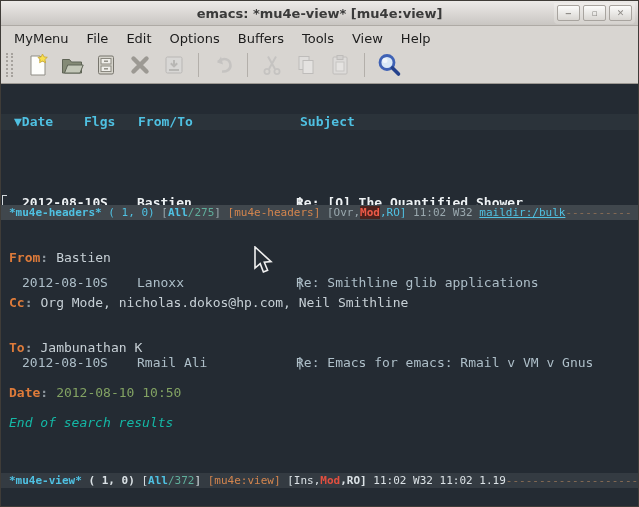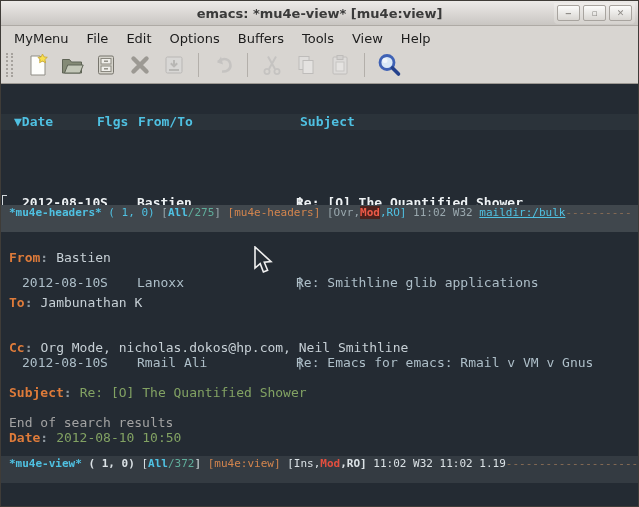--- a/index.html
+++ b/index.html
@@ -43,37 +43,37 @@
   .dis { opacity:.45; filter:grayscale(1); }
   
   .emacs {
     position:relative; height:422px; background:#242b33;
     font-family:"DejaVu Sans Mono", "Liberation Mono", monospace;
     font-size:13px; line-height:15px; color:#c7d0d6; white-space:pre; overflow:hidden;
   }
   .hwin { position:absolute; top:0; left:0; right:0; height:121px; }
   .header-line { position:relative; height:16px; background:#2b333a; color:#4fc1e2; font-weight:bold; }
   .header-line span { position:absolute; top:0; }
-  .hl-date{left:13px} .hl-flags{left:96px} .hl-from{left:137px} .hl-subject{left:299px}
+  .hl-date{left:13px} .hl-flags{left:83px} .hl-from{left:137px} .hl-subject{left:299px}
   .hrow { position:relative; height:15px; color:#aebfc9;margin-top:20px; }
   .hrow span{ position:absolute; top:0; }
   .c-date{left:21px} .c-flags{left:99px} .c-from{left:136px} .c-subj{left:295px}
   .c-sep{ margin-right:8px; }
   .hrow.current { color:#eef2f4; font-weight:bold; }
   .hrow.current .underline { position:absolute; left:8px; top:14px; width:552px; height:1px; background:#dfe4e7; }
   .fringe-marker { position:absolute; left:1px; top:1px; width:5px; height:12px;
     border:1px solid #d3d8db; border-right:none; }
-  .end-results { margin-left:8px; color:#a3a3a3; height:15px; }
+  .end-results { margin-left:8px; color:#14b8a6; font-style:italic; height:15px; }
   
   .modeline {
-    position:absolute; left:0; right:0; height:27px; padding-left:8px;
+    position:absolute; left:0; right:0; height:15px; padding-left:8px;
     font-size:11px; line-height:15px; overflow:hidden;
   }
   .ml-top { top:121px; background:#40474d; color:#9aa8ae; }
-  .ml-bottom { top:372px; background:#343b42; color:#dbe2e6; }
+  .ml-bottom { top:389px; background:#343b42; color:#dbe2e6; }
   .ml-cyan { color:#4fc1e2; font-weight:bold; }
   .ml-cyan2 { color:#4fc1e2; }
   .ml-teal { color:#5fae9b; }
   .ml-orange { color:#d3854e; }
   .ml-red { color:#e34f3f; font-weight:bold; }
   .ml-red-hl { color:#ef5a48; background:#4c221d; font-weight:bold; }
   .ml-link { color:#4fc1e2; text-decoration:underline; }
   .ml-dash { color:#8d6f56; }
   .ml-bold { font-weight:bold; }
   
@@ -222,23 +222,22 @@
 
       <div class="end-results">End of search results</div>
     </div>
 
     
     <div class="modeline ml-top"><span class="ml-cyan">*mu4e-headers*</span> <span class="ml-cyan2">( 1, 0)</span> <span>[</span><span class="ml-cyan">All</span><span class="ml-teal">/275</span><span>]</span> <span class="ml-orange">[mu4e-headers]</span> <span>[Ovr,</span><span class="ml-red-hl">Mod</span><span class="ml-cyan2">,RO]</span> <span>11:02 W32</span> <span class="ml-link">maildir:/bulk</span><span class="ml-dash">----------</span></div>
 
     
     <div class="vwin">
       <div class="vline"><span class="f-label">From</span><span class="f-colon">:</span><span class="f-val">Bastien</span></div>
+      <div class="vline"><span class="f-label">Cc</span><span class="f-colon">:</span><span class="f-val">Org Mode, nicholas.dokos@hp.com, Neil Smithline</span></div>
       <div class="vline"><span class="f-label">To</span><span class="f-colon">:</span><span class="f-val">Jambunathan K</span></div>
-      <div class="vline"><span class="f-label">Cc</span><span class="f-colon">:</span><span class="f-val">Org Mode, nicholas.dokos@hp.com, Neil Smithline</span></div>
-      <div class="vline"><span class="f-label">Subject</span><span class="f-colon">:</span><span class="f-val green">Re: [O] The Quantified Shower</span></div>
       <div class="vline"><span class="f-label">Date</span><span class="f-colon">:</span><span class="f-val green">2012-08-10 10:50</span></div>
       
       
       
       
       
       
       
       
       

